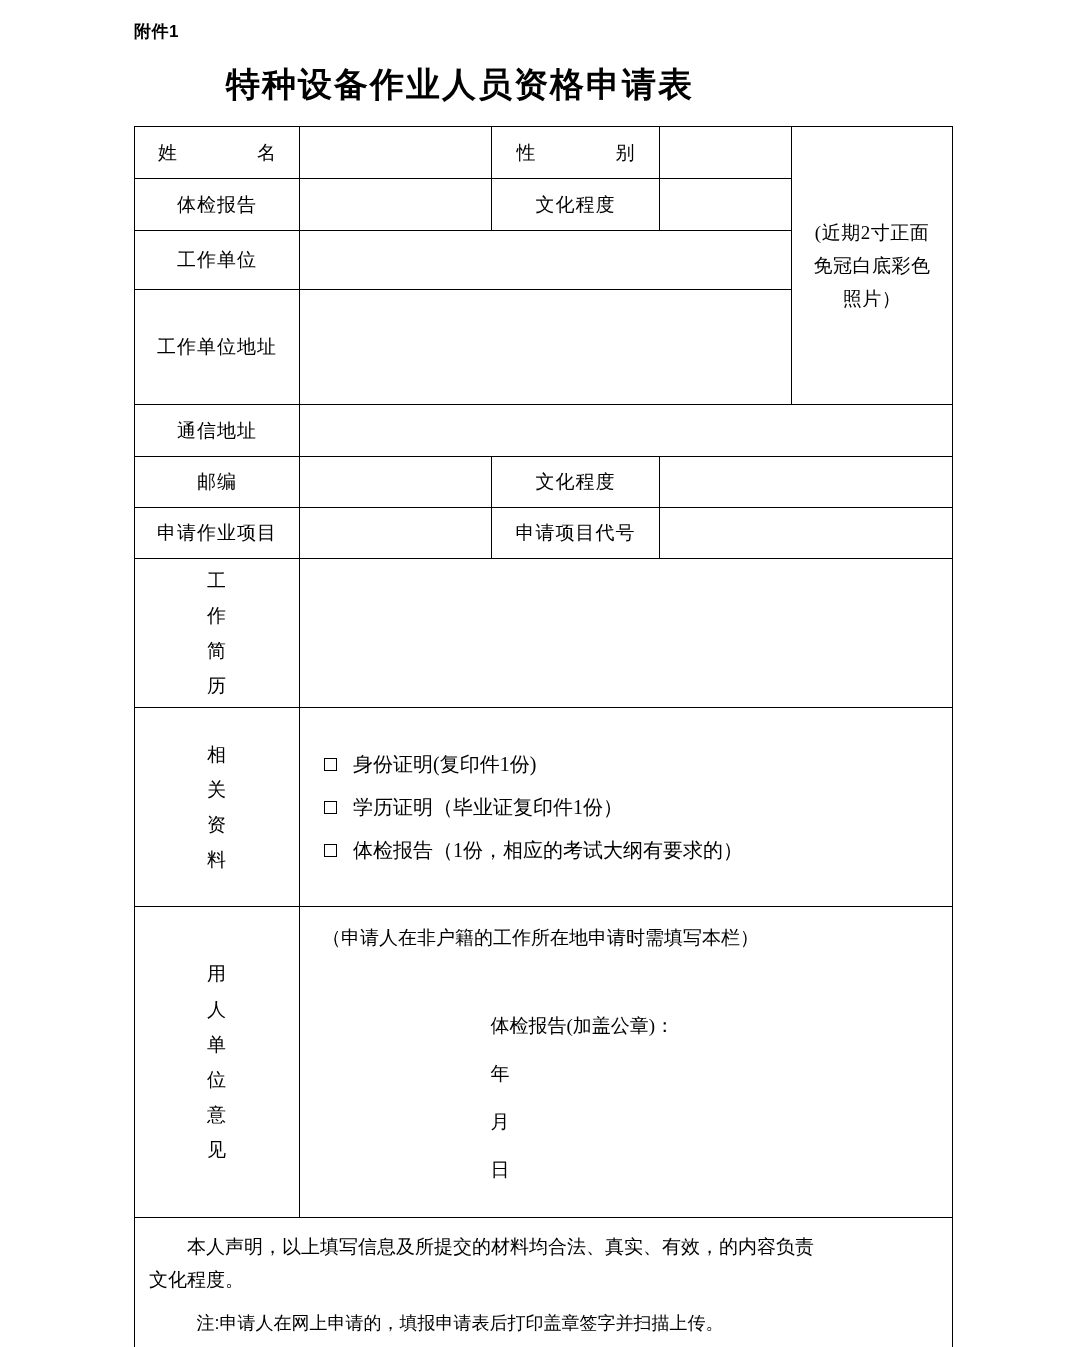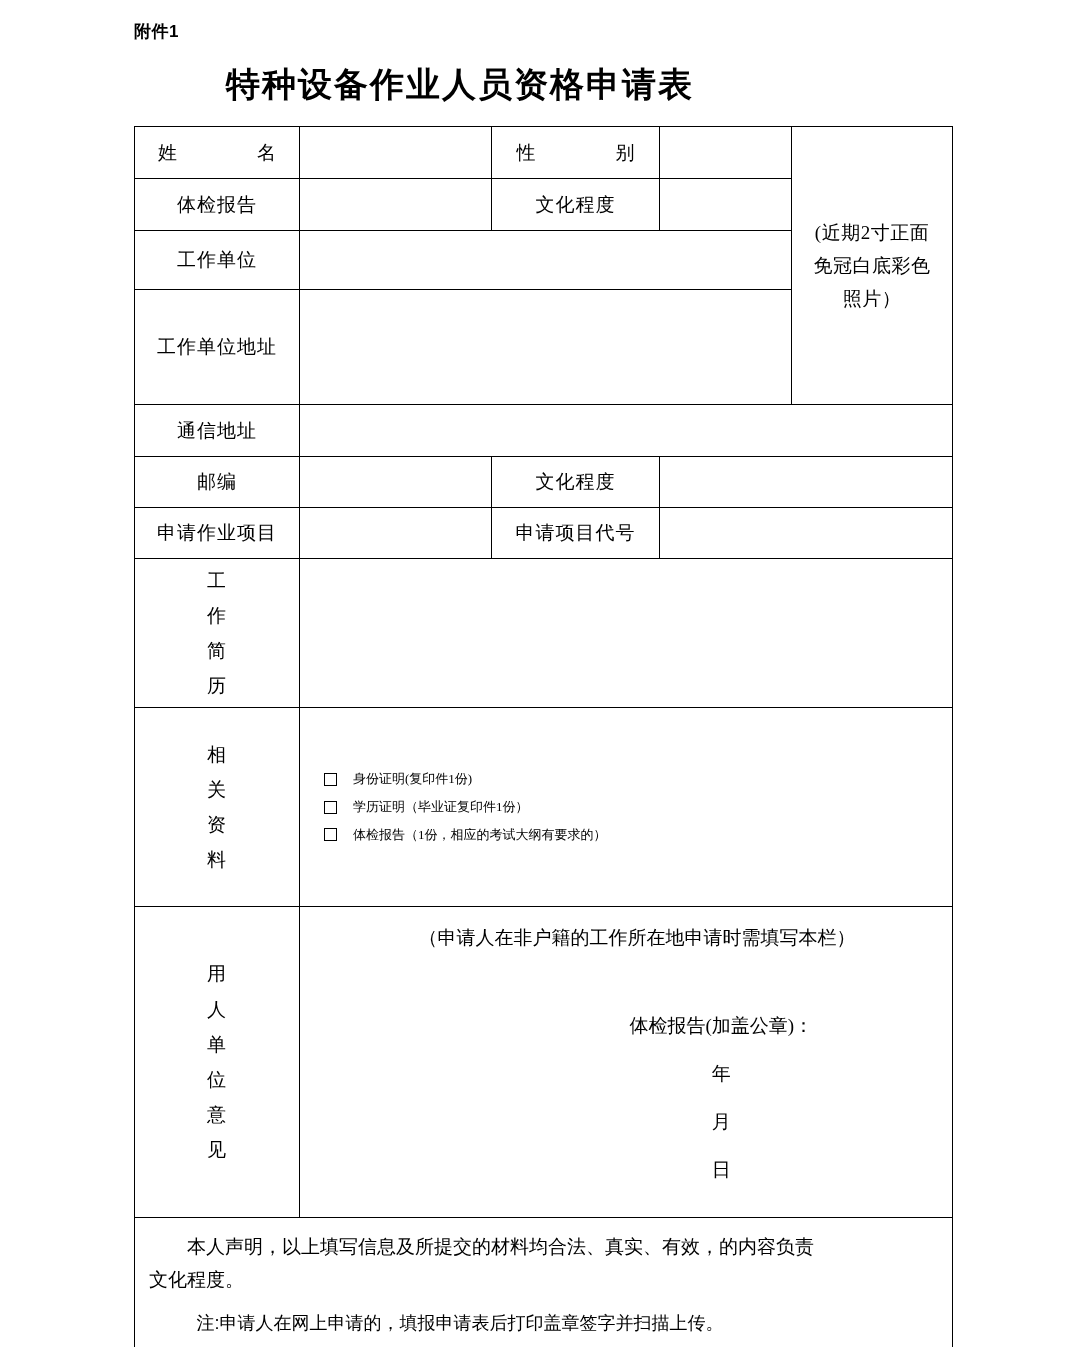--- a/index.html
+++ b/index.html
@@ -74,39 +74,39 @@
     line-height: 1.85;
     letter-spacing: 1px;
     padding: 6px 0;
   }
   .vert span {
     display: block;
   }
   .doc-list {
     text-align: left;
     padding: 8px 0 8px 18px;
-    font-size: 13px;
+    font-size: 20px;
     line-height: 2.15;
     font-family: Liberation Serif, serif;
   }
   .doc-list .row {
     display: flex;
     align-items: center;
   }
   .cbox {
     display: inline-block;
     width: 11px;
     height: 11px;
     border: 1.2px solid #000;
     margin-right: 16px;
     margin-left: 6px;
     flex: none;
   }
   .emp-opinion {
-    text-align: center;
+    text-align: left;
     padding: 10px 0 12px 14px;
     font-size: 19px;
   }
   .emp-opinion .note {
     padding-left: 8px;
     line-height: 2.2;
   }
   .emp-opinion .sign-line {
     margin-top: 32px;
     padding-left: 110px;

